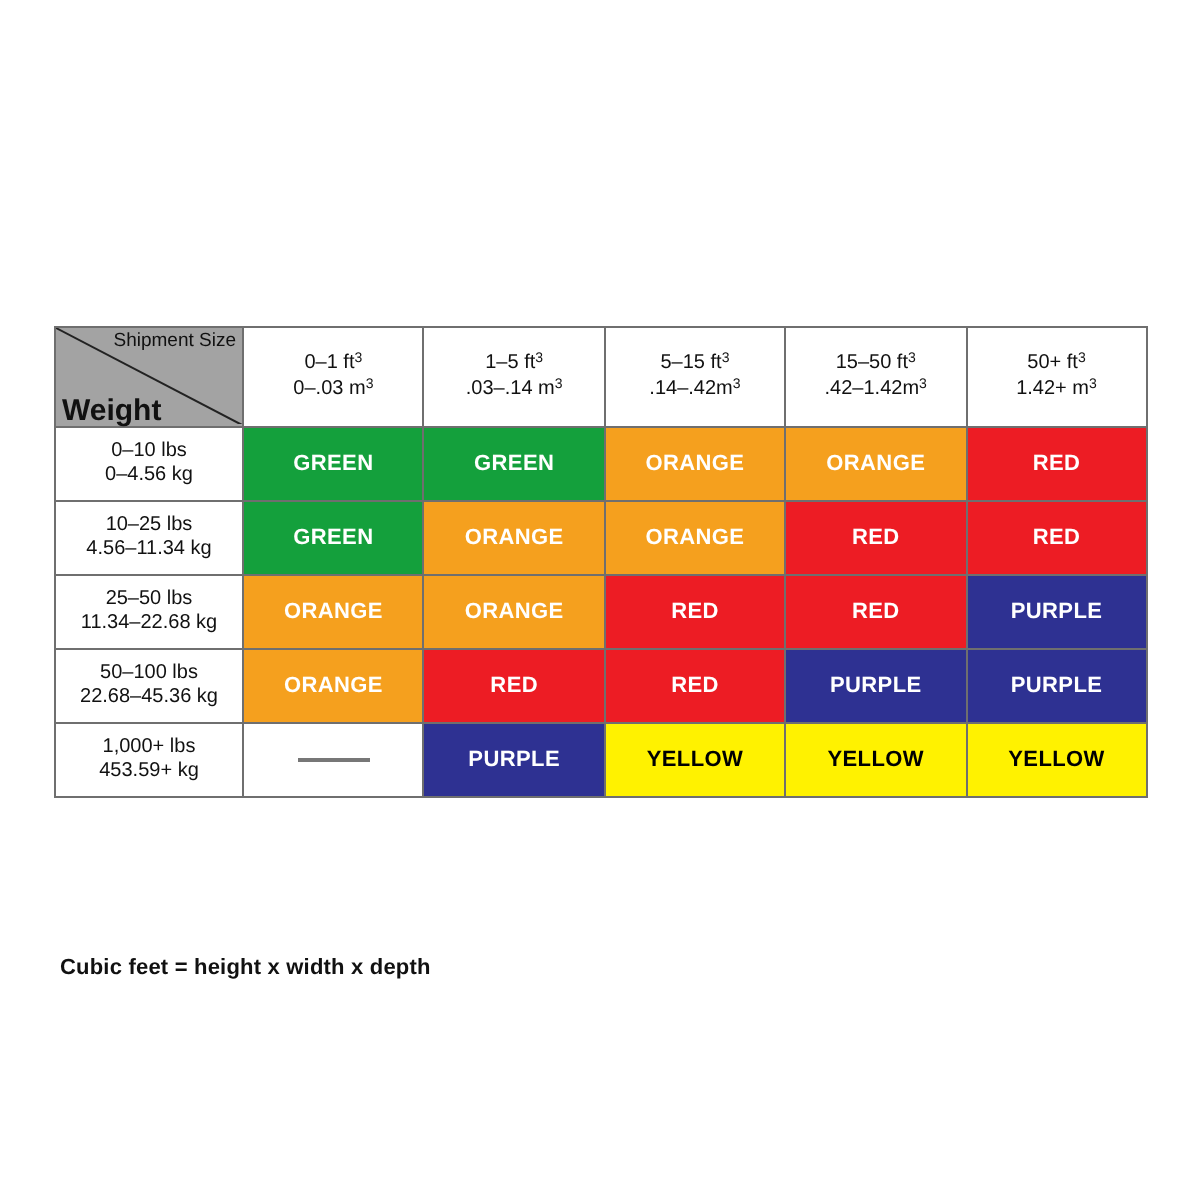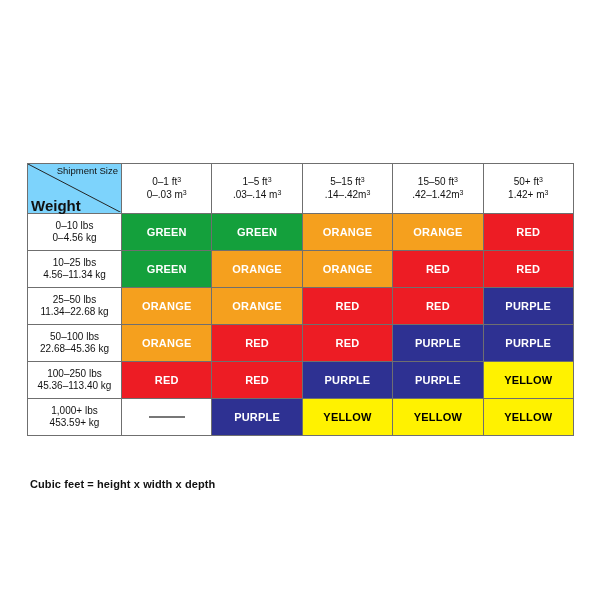--- a/index.html
+++ b/index.html
@@ -43,21 +43,21 @@
     vertical-align: middle;
   }
 
   col.c-weight { width: 94px; }
   col.c-size   { width: 90.4px; }
 
   
   td.corner {
     position: relative;
     height: 49px;
-    background: #7dd3fc;
+    background: #a3a3a3;
     padding: 0;
   }
   .corner-diag {
     position: absolute;
     inset: 0;
     pointer-events: none;
   }
   .corner-shipment {
     position: absolute;
     top: 1px;
@@ -217,31 +217,20 @@
               <span class="ln">22.68–45.36 kg</span>
             </td>
             <td class="cell v-ORANGE">ORANGE</td>
             <td class="cell v-RED">RED</td>
             <td class="cell v-RED">RED</td>
             <td class="cell v-PURPLE">PURPLE</td>
             <td class="cell v-PURPLE">PURPLE</td>
           </tr>
           <tr>
             <td class="weight">
-              <span class="ln">100–250 lbs</span>
-              <span class="ln">45.36–113.40 kg</span>
-            </td>
-            <td class="cell v-RED">RED</td>
-            <td class="cell v-RED">RED</td>
-            <td class="cell v-PURPLE">PURPLE</td>
-            <td class="cell v-PURPLE">PURPLE</td>
-            <td class="cell v-YELLOW">YELLOW</td>
-          </tr>
-          <tr>
-            <td class="weight">
               <span class="ln">1,000+ lbs</span>
               <span class="ln">453.59+ kg</span>
             </td>
             <td class="cell v-NONE"><span class="dash"></span></td>
             <td class="cell v-PURPLE">PURPLE</td>
             <td class="cell v-YELLOW">YELLOW</td>
             <td class="cell v-YELLOW">YELLOW</td>
             <td class="cell v-YELLOW">YELLOW</td>
           </tr>
         </tbody>

